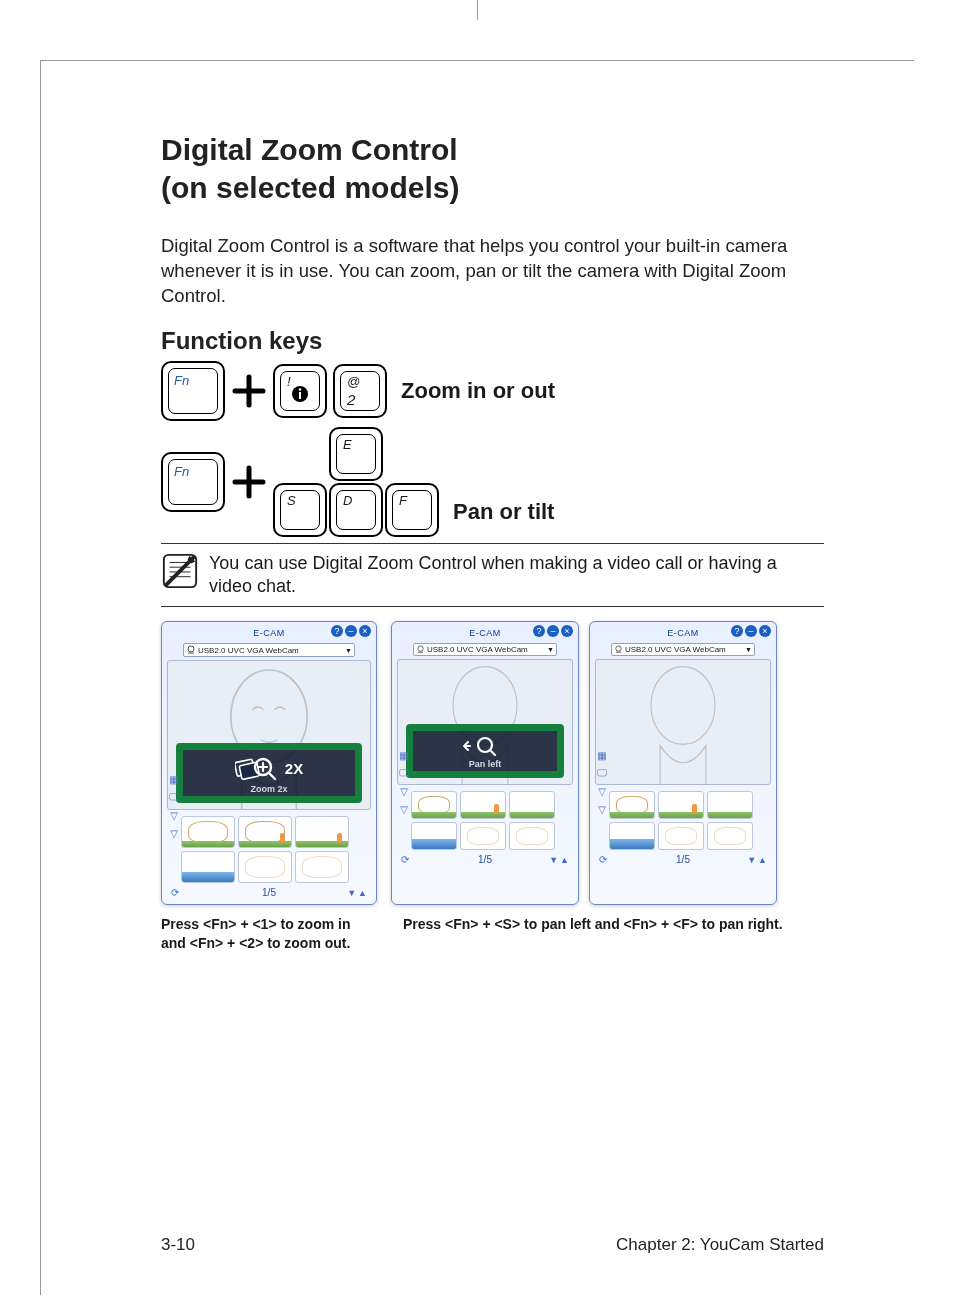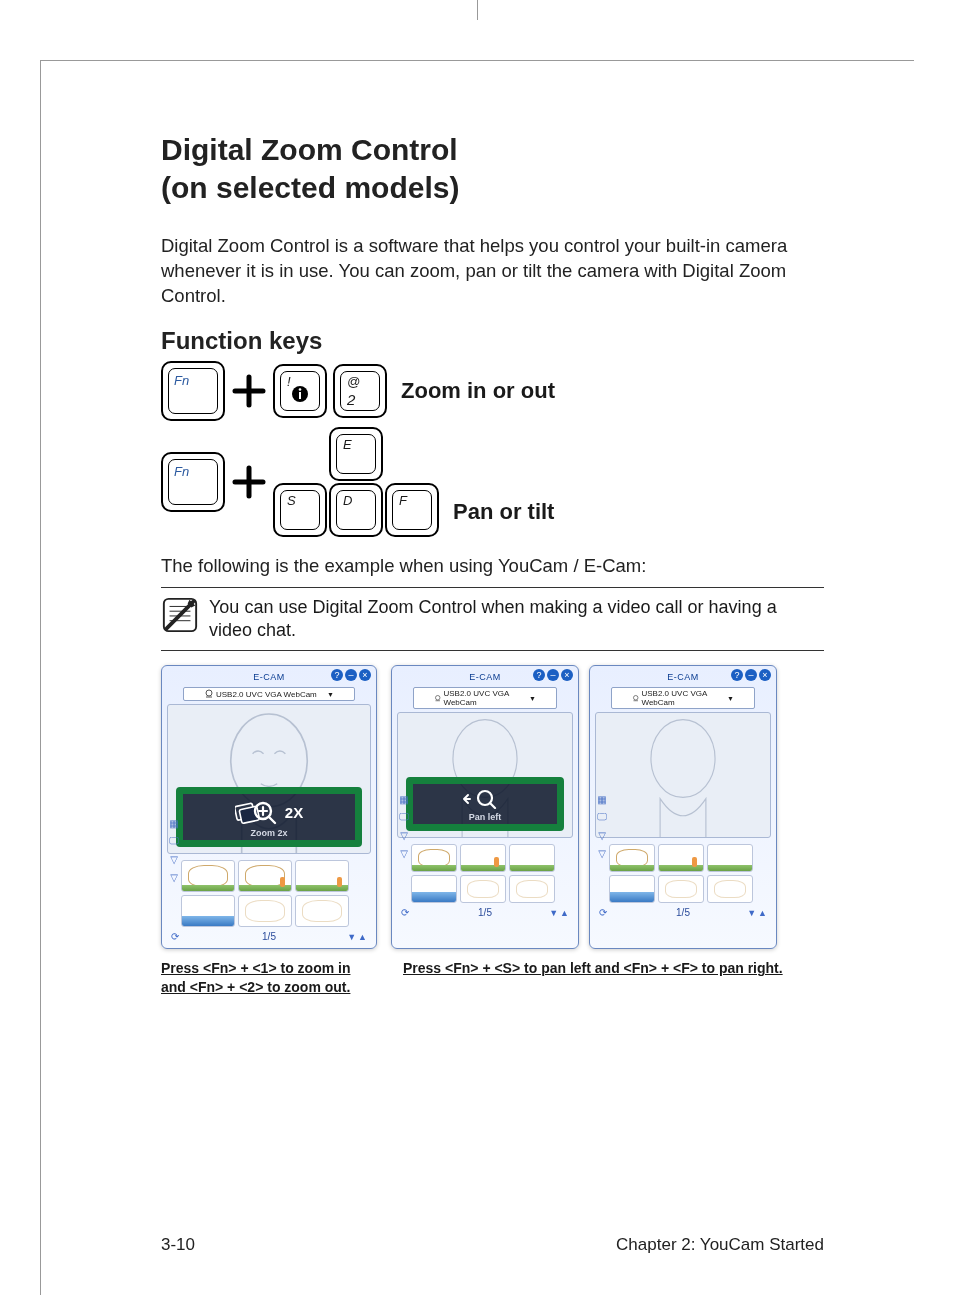--- a/index.html
+++ b/index.html
@@ -161,21 +161,21 @@
     width: 12px; height: 12px; border-radius: 50%;
     background: #1b5fc3;
     display: flex; align-items: center; justify-content: center;
     color: #fff; font-size: 9px; line-height: 1;
   }
   .cam-select {
     font-size: 8px;
     background: #fff;
     border: 1px solid #8fa3c8;
     border-radius: 2px;
-    padding: 1px 20px;
+    padding: 1px 2px;
     display: flex; align-items: center; gap: 2px;
     margin: 0 16px 3px 16px;
   }
   .cam-select .tri { margin-left: auto; font-size: 7px; }
   .preview {
     background: #e9eef6;
     border: 1px solid #aab8d4;
     border-radius: 3px;
     position: relative;
     overflow: hidden;
@@ -249,21 +249,20 @@
   }
   .pager .navtri span { color:#3f6ac8; font-size:9px; }
   
   .caption-row {
     display: flex;
     gap: 26px;
     font-size: 14px;
     font-weight: 700;
     line-height: 1.3;
     margin-top: 10px;
-    text-decoration: underline;
   }
   .caption-row .c1 { width: 216px; }
   .caption-row .c2 { flex: 1; }
   
   .footer {
     position: absolute;
     bottom: 40px;
     left: 120px;
     right: 90px;
     display: flex;
@@ -368,21 +367,20 @@
         <div class="keycap sq">
           <div class="inner">
               <span class="k-tl">F</span>
             </div>
         </div>
       </div>
     </div>
     <span class="row-label" style="align-self:flex-end;margin-bottom:12px">Pan or tilt</span>
   </div>
 
-  <p class="body-text">The following is the example when using YouCam / E-Cam:</p>
 
   <div class="note">
     <div class="note-icon">
       <svg viewBox="0 0 40 40">
         <rect x="3" y="3" width="34" height="34" rx="5" fill="none" stroke="#222" stroke-width="2"></rect>
         <path d="M9 11h22M9 16h22M9 21h22M9 26h22" stroke="#222" stroke-width="1"></path>
         <path d="M6 34 L34 6" stroke="#222" stroke-width="4" stroke-linecap="round"></path>
         <path d="M30 4l6 6-4 2-4-4z" fill="#222"></path>
       </svg>
     </div>

